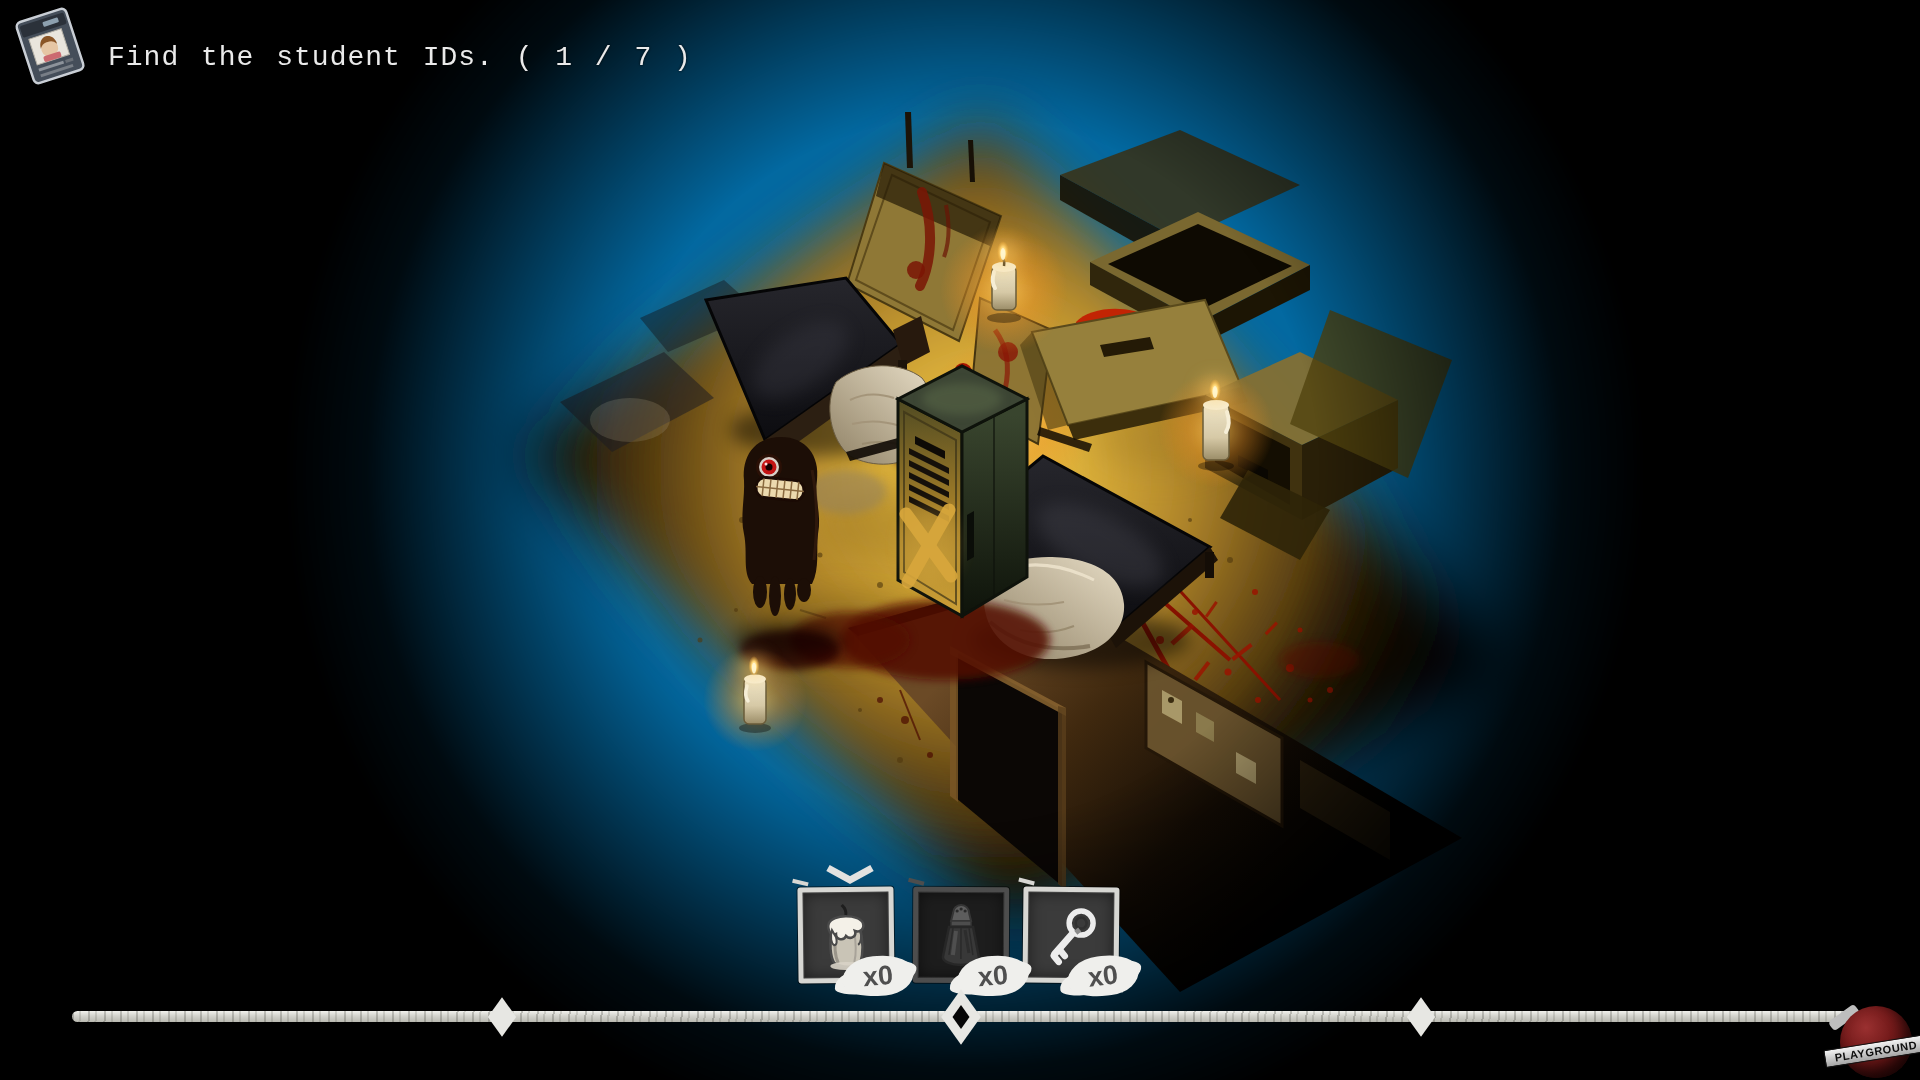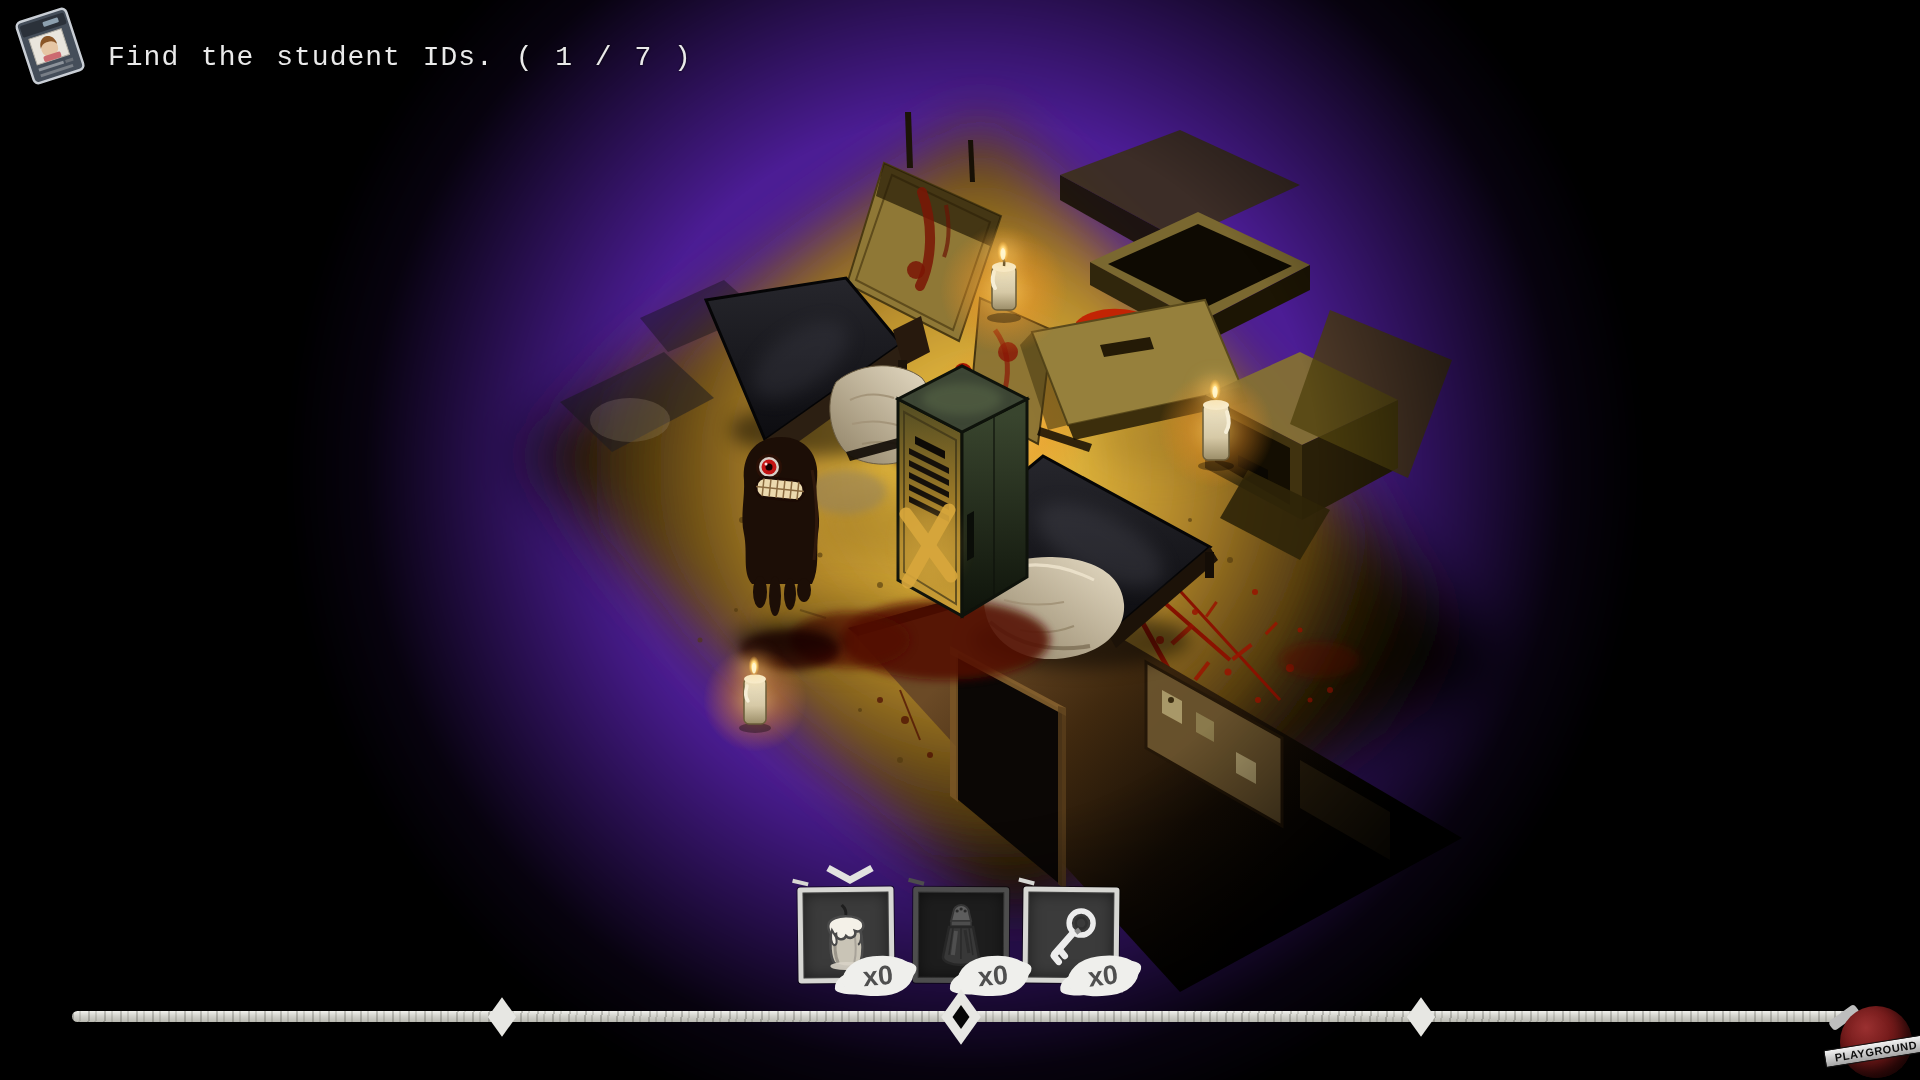--- a/index.html
+++ b/index.html
@@ -1,16 +1,16 @@
 <!DOCTYPE html>
 <html><head>
 <meta charset="utf-8">
 <style>
   html,body{margin:0;padding:0;background:#000;}
-  .stage{position:relative;width:1920px;height:1080px;overflow:hidden;background:#4c1d95;
+  .stage{position:relative;width:1920px;height:1080px;overflow:hidden;background:#0369a1;
          font-family:"Liberation Sans",sans-serif;}
   .scene-svg{position:absolute;left:0;top:0;}
 
   
   .quest-bar{position:absolute;left:0;top:0;}
   .quest-icon{position:absolute;left:22px;top:12px;width:56px;height:68px;
               transform:rotate(-18deg);}
   .quest-text{position:absolute;left:108px;top:42px;
               font-family:"Liberation Mono","DejaVu Sans Mono",monospace;
               font-size:28px;color:#eaeaea;letter-spacing:1px;word-spacing:4px;

